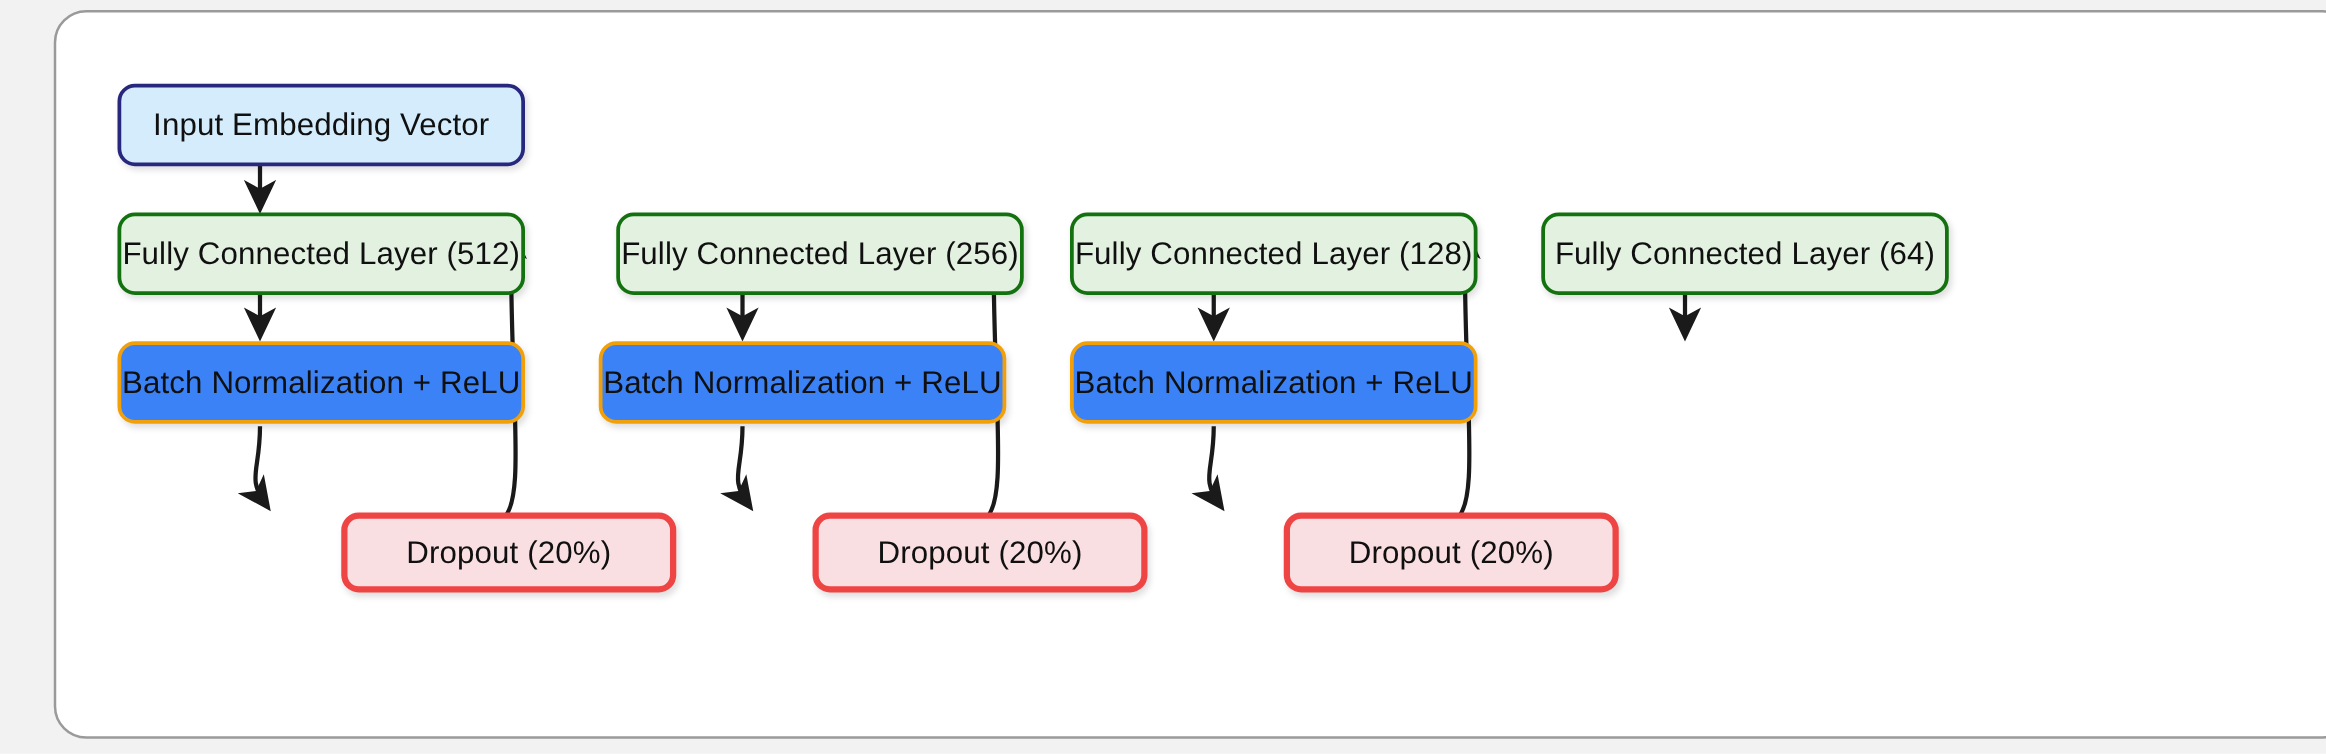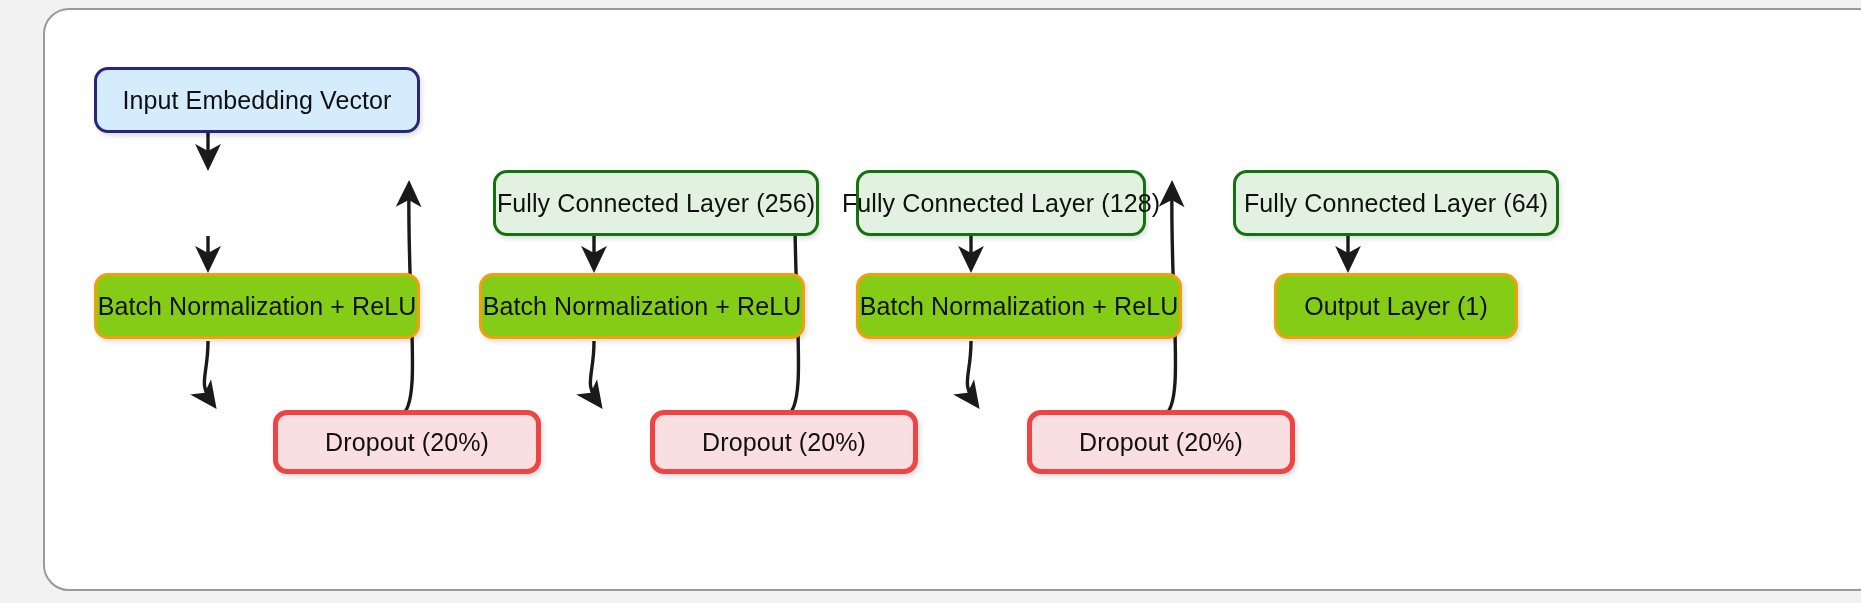--- a/index.html
+++ b/index.html
@@ -29,21 +29,21 @@
     border-radius:14px;
     font-size:25px;
     color:#101010;
     letter-spacing:.1px;
     white-space:nowrap;
     box-shadow:2px 3px 5px rgba(0,0,0,.13);
     z-index:3;
   }
   .n-input{ background:#d4ecfb; border:3px solid #28277e; }
   .n-fc{    background:#e3f1e0; border:3px solid #13710f; }
-  .n-bn{    background:#84cc16; border:3px solid #f2a009;text-align:right; }
+  .n-bn{    background:#3b82f6; border:3px solid #f2a009;text-align:right; }
   .n-drop{  background:#fadfe2; border:5px solid #ef4444; }
 </style>
 </head>
 <body>
 
 <div id="canvas">
   <div id="stage">
 
     <svg class="edges" viewBox="0 0 1841 583">
       <defs>
@@ -63,48 +63,48 @@
         <path d="M926,331 C926,368 915,372 931,394"></path>
         <path d="M1118,406 C1141,398 1125,300 1127,176"></path>
         <path d="M1303,226 L1303,257"></path>
       </g>
     </svg>
 
     <div class="node n-input" style="left:49px;top:57px;width:326px;height:66px;">
       <span>Input Embedding Vector</span>
     </div>
 
+    <div class="node n-fc" style="left:49px;top:160px;width:326px;height:66px;">
+      <span>Fully Connected Layer (512)</span>
+    </div>
     <div class="node n-bn" style="left:49px;top:263px;width:326px;height:66px;">
       <span>Batch Normalization + ReLU</span>
     </div>
     <div class="node n-drop" style="left:228px;top:400px;width:268px;height:64px;">
       <span>Dropout (20%)</span>
     </div>
 
     <div class="node n-fc" style="left:448px;top:160px;width:326px;height:66px;">
       <span>Fully Connected Layer (256)</span>
     </div>
     <div class="node n-bn" style="left:434px;top:263px;width:326px;height:66px;">
       <span>Batch Normalization + ReLU</span>
     </div>
     <div class="node n-drop" style="left:605px;top:400px;width:268px;height:64px;">
       <span>Dropout (20%)</span>
     </div>
 
-    <div class="node n-fc" style="left:811px;top:160px;width:290px;height:66px;justify-content:center;">
+    <div class="node n-fc" style="left:811px;top:160px;width:326px;height:66px;justify-content:center;">
       <span>Fully Connected Layer (128)</span>
     </div>
     <div class="node n-bn" style="left:811px;top:263px;width:326px;height:66px;">
       <span>Batch Normalization + ReLU</span>
     </div>
     <div class="node n-drop" style="left:982px;top:400px;width:268px;height:64px;">
       <span>Dropout (20%)</span>
     </div>
 
     <div class="node n-fc" style="left:1188px;top:160px;width:326px;height:66px;">
       <span>Fully Connected Layer (64)</span>
     </div>
-    <div class="node n-bn" style="left:1229px;top:263px;width:244px;height:66px;">
-      <span>Output Layer (1)</span>
-    </div>
 
   </div>
 </div>
 
 </body></html>

